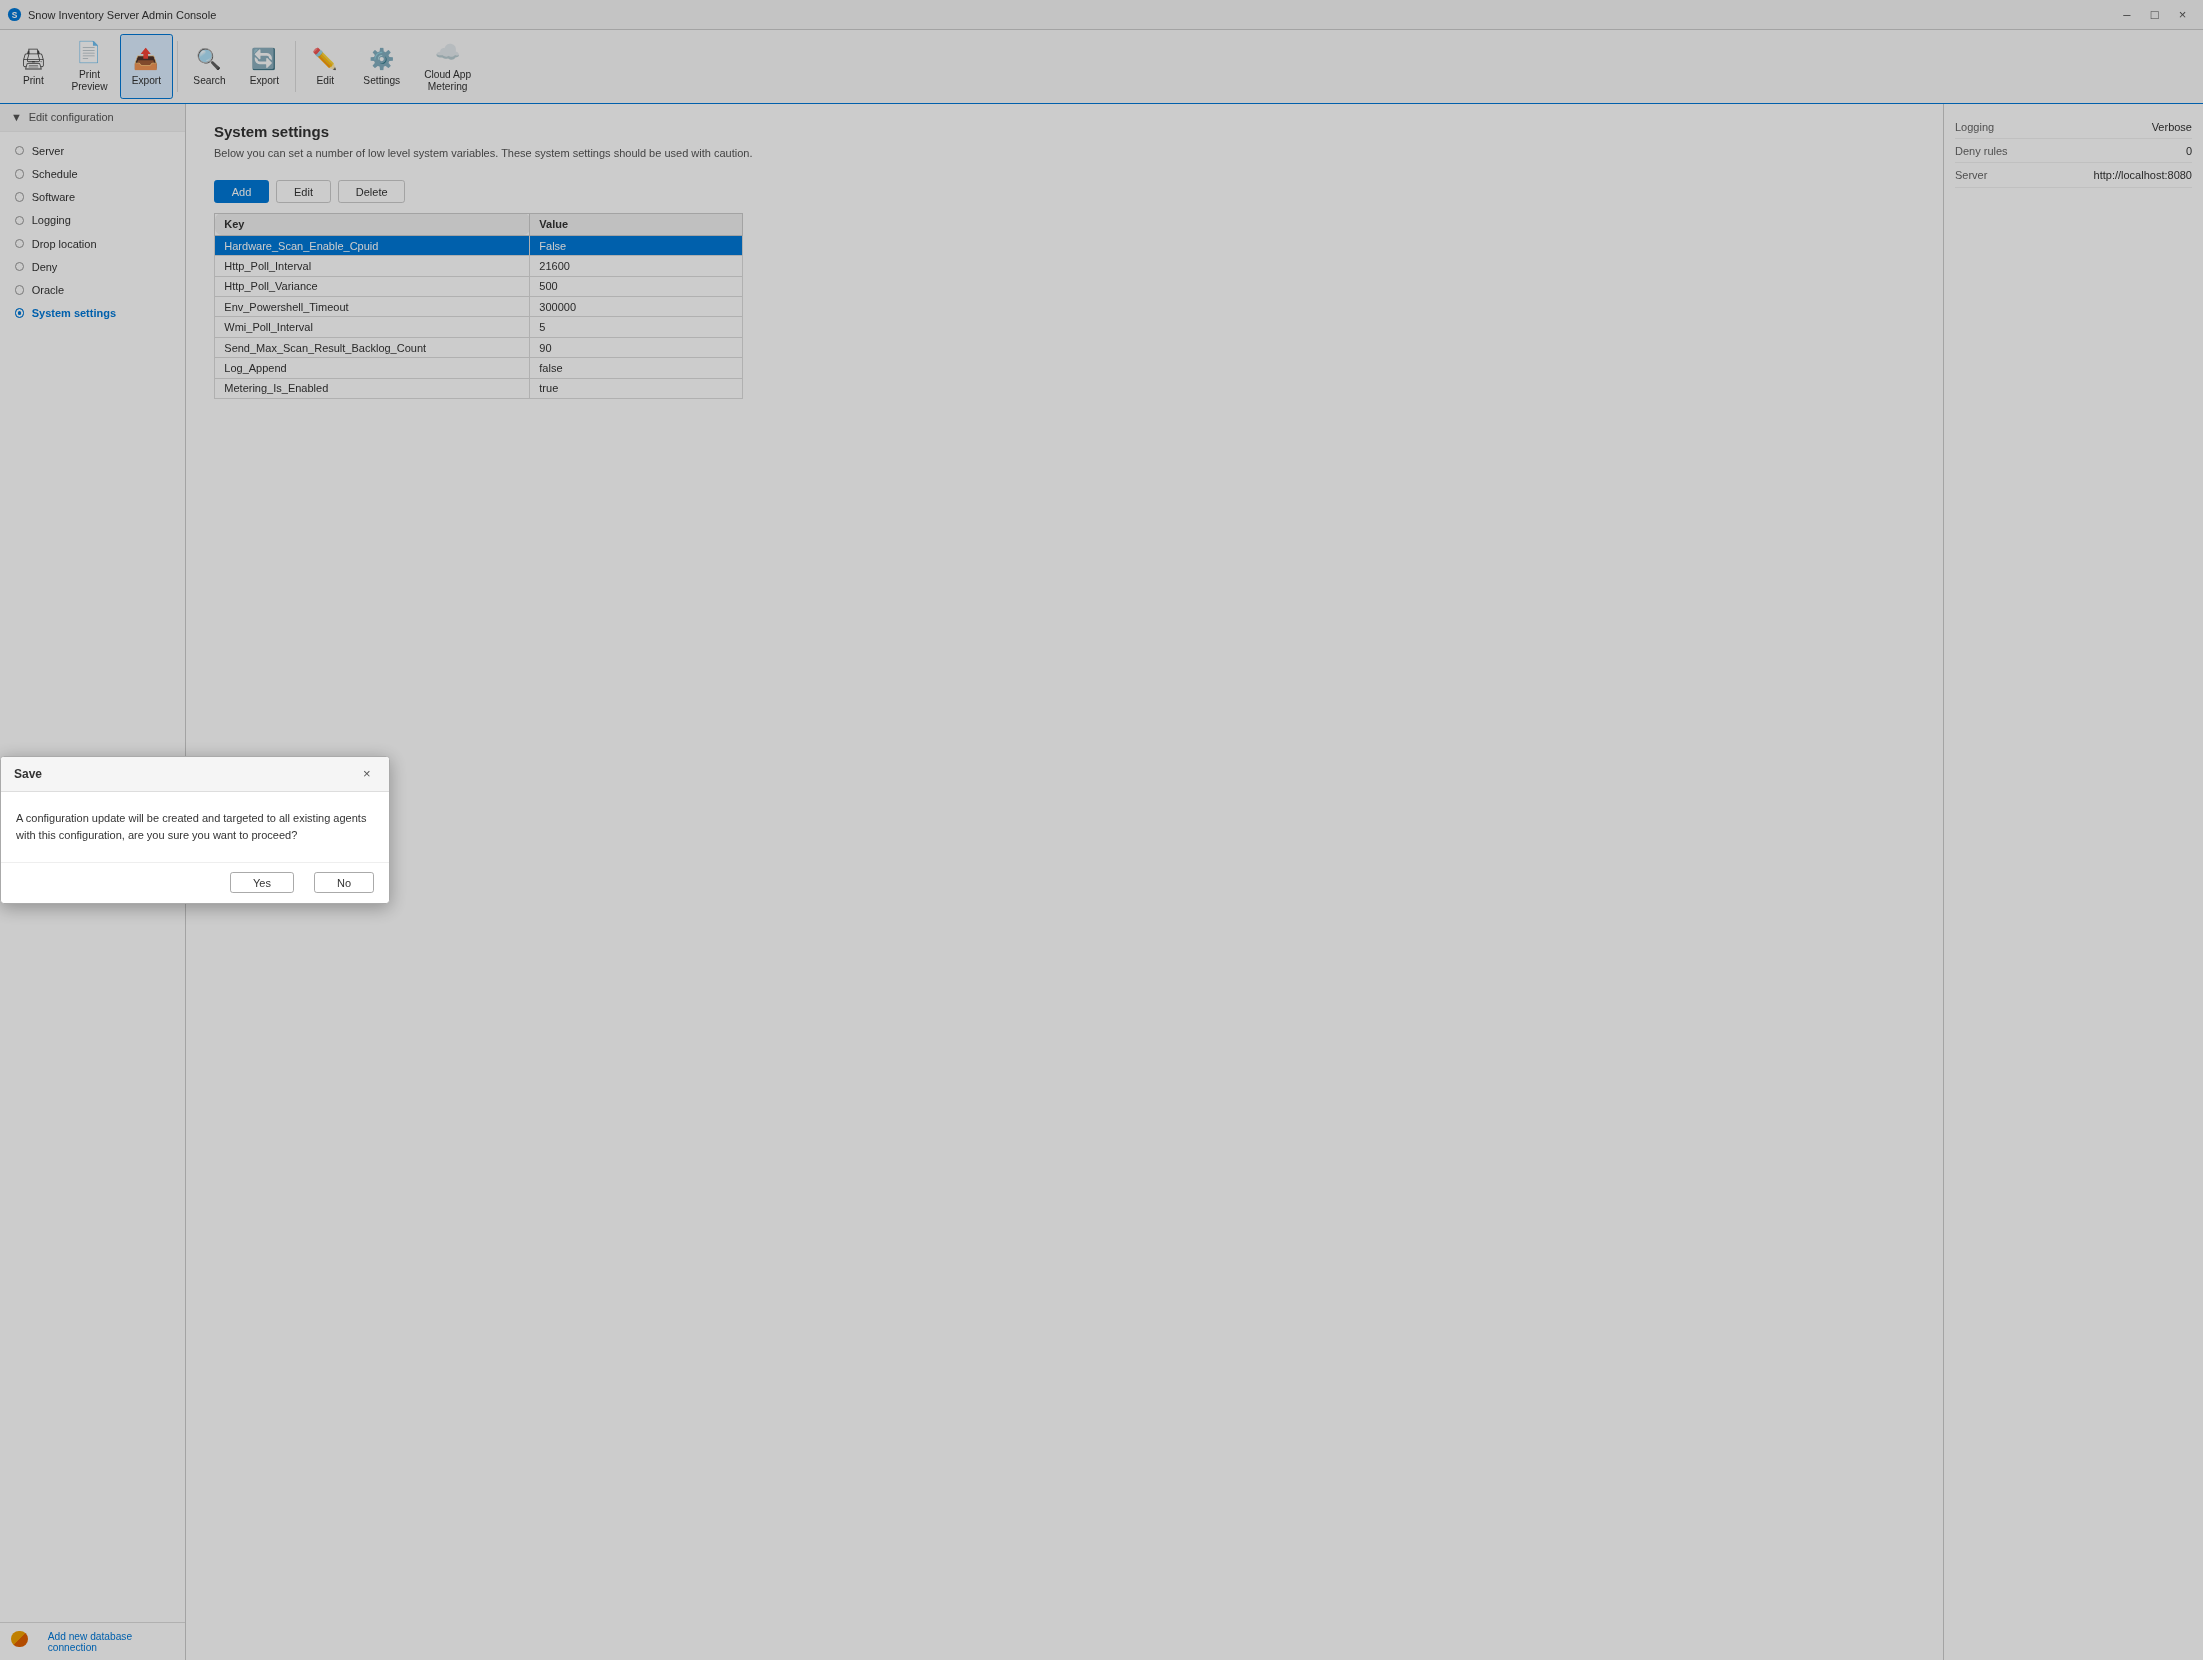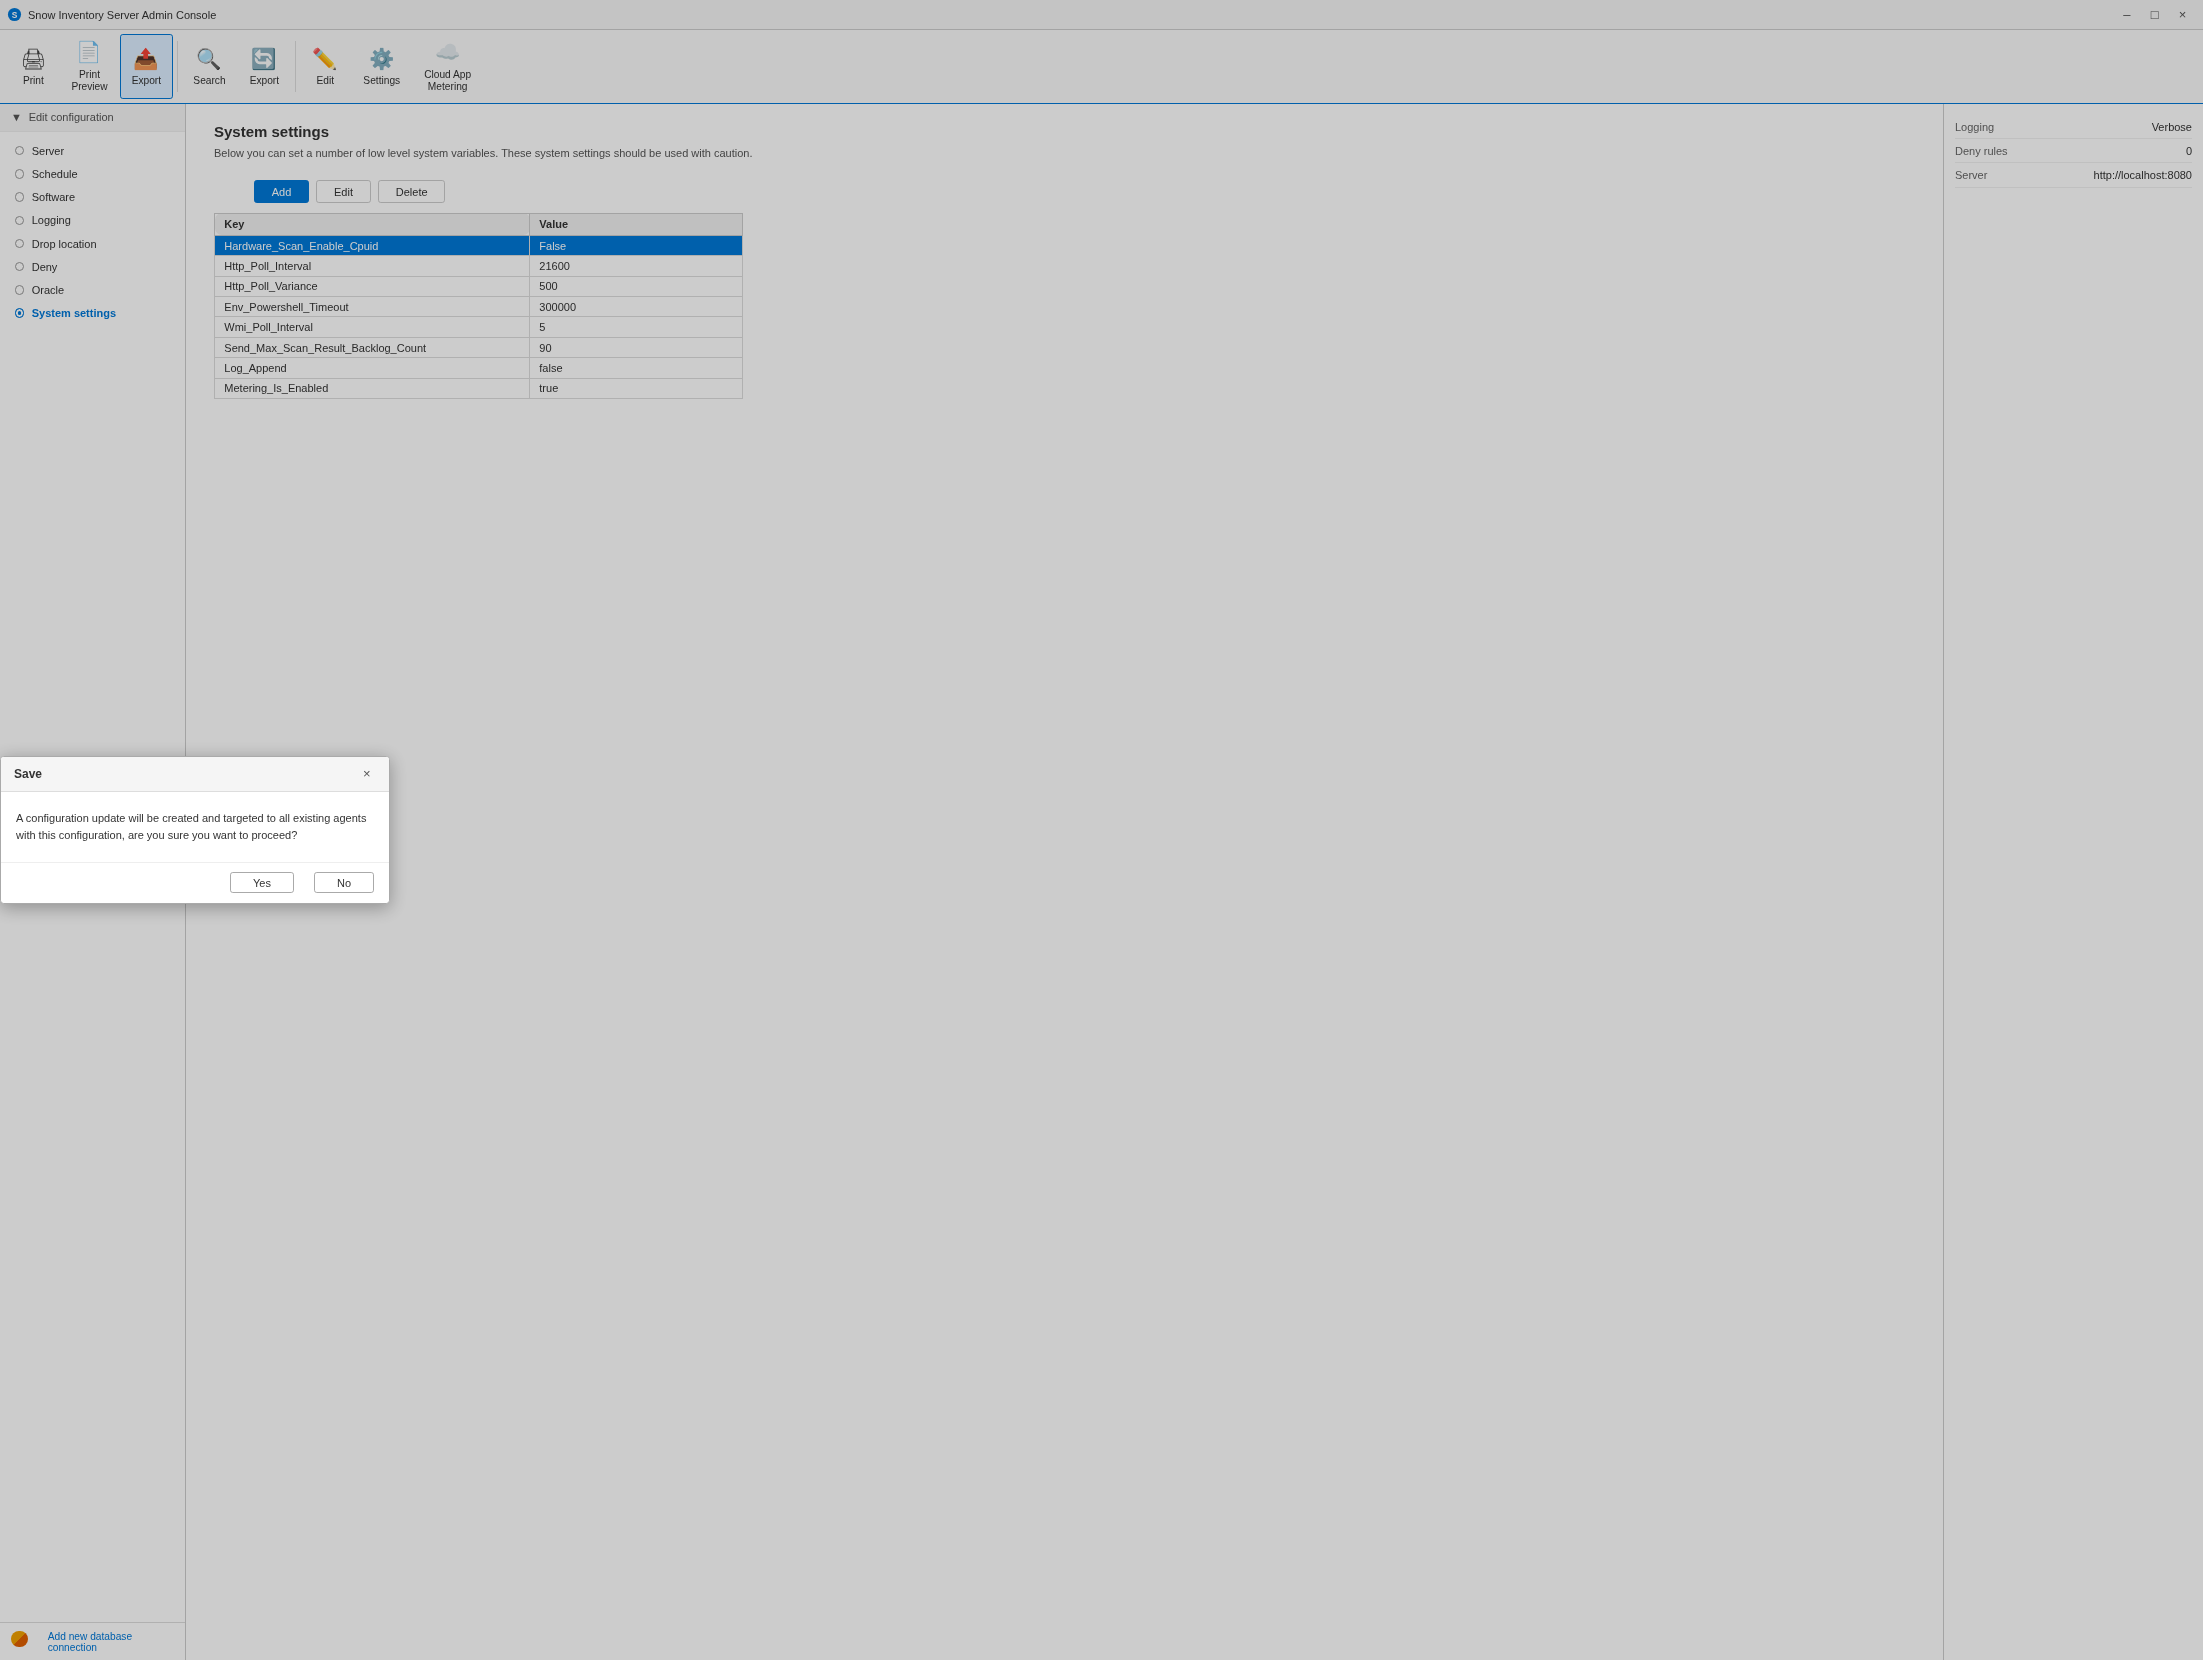--- a/index.html
+++ b/index.html
@@ -159,21 +159,20 @@
       border-radius: 2.8px;
       font-size: 11px;
       cursor: pointer;
       background: #fff;
       color: #333;
     }
     .btn-primary {
       background: #0078d7;
       color: white;
       border-color: #0078d7;
-      margin-left: 40px;
     }
 
     
     .data-table {
       width: 529px;
       border-collapse: collapse;
       border: 0.9px solid #ccc;
       background: white;
       font-size: 11px;
     }

